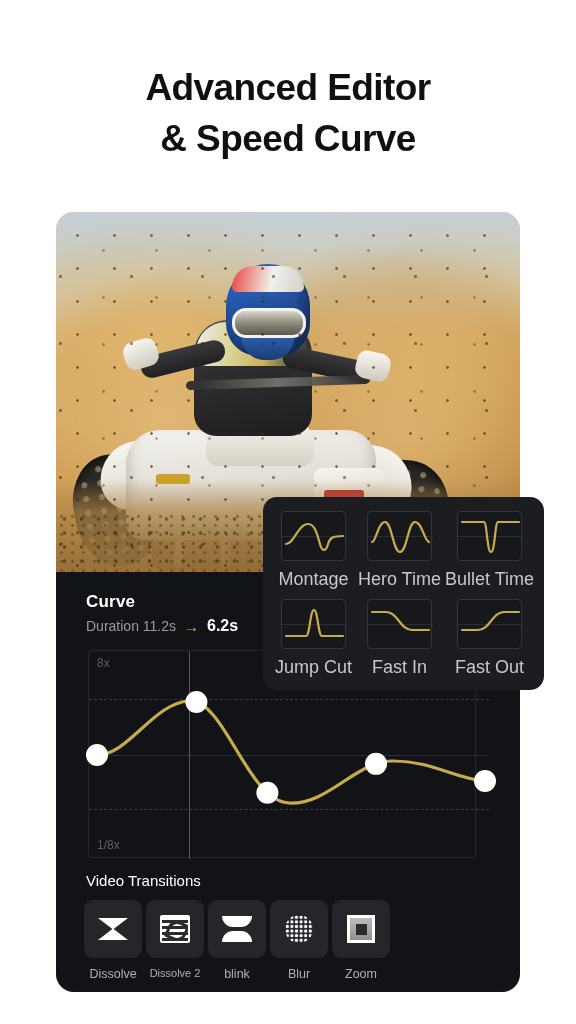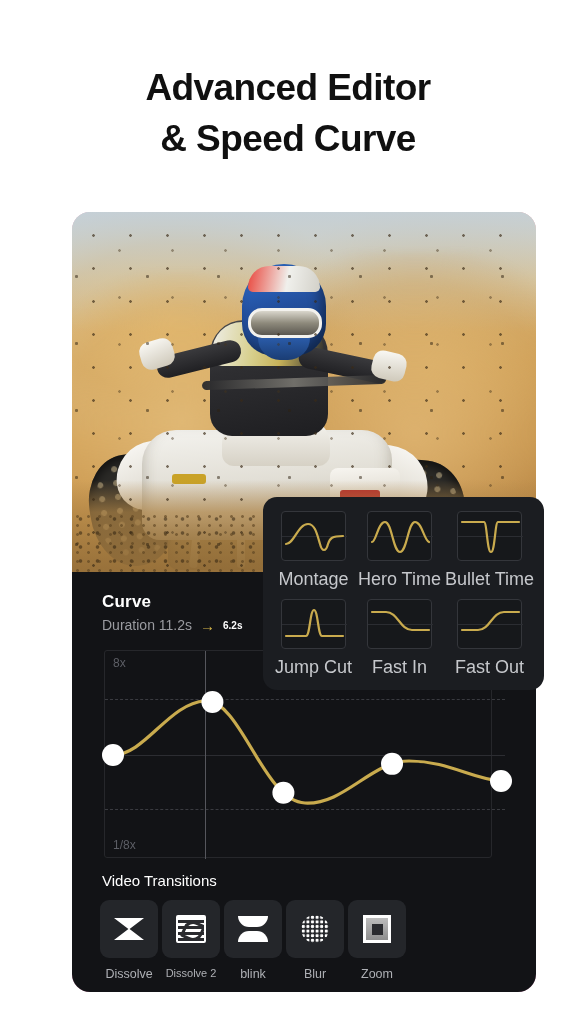--- a/index.html
+++ b/index.html
@@ -30,21 +30,21 @@
     font-weight: 700;
     font-size: 37px;
     line-height: 51px;
     letter-spacing: -0.6px;
   }
   .headline .l2 { display: block; }
 
   
   .card {
     position: absolute;
-    left: 72px;
+    left: 56px;
     top: 212px;
     width: 464px;
     height: 780px;
     border-radius: 18px;
     overflow: hidden;
     background: #f9a8d4;
     padding-left: 44px;
   }
 
   
@@ -220,21 +220,21 @@
   .curve-title {
     position: absolute; left: 30px; top: 20px;
     color: #ffffff; font-size: 17px; font-weight: 600; letter-spacing: .2px;
   }
   .duration-row {
     position: absolute; left: 30px; top: 45px;
     display: flex; align-items: center; gap: 8px;
   }
   .dur-from { color: #9a9ba0; font-size: 14px; }
   .dur-arrow { color: #d8b84a; font-size: 15px; line-height: 1; }
-  .dur-to { color: #ffffff; font-size: 10px; font-weight: 700; }
+  .dur-to { color: #ffffff; font-size: 16px; font-weight: 700; }
 
   
   .graph {
     position: absolute;
     left: 32px; top: 78px;
     width: 388px; height: 208px;
     border: 1px solid #26272b;
     border-radius: 3px;
     background: #121316;
     overflow: visible;

